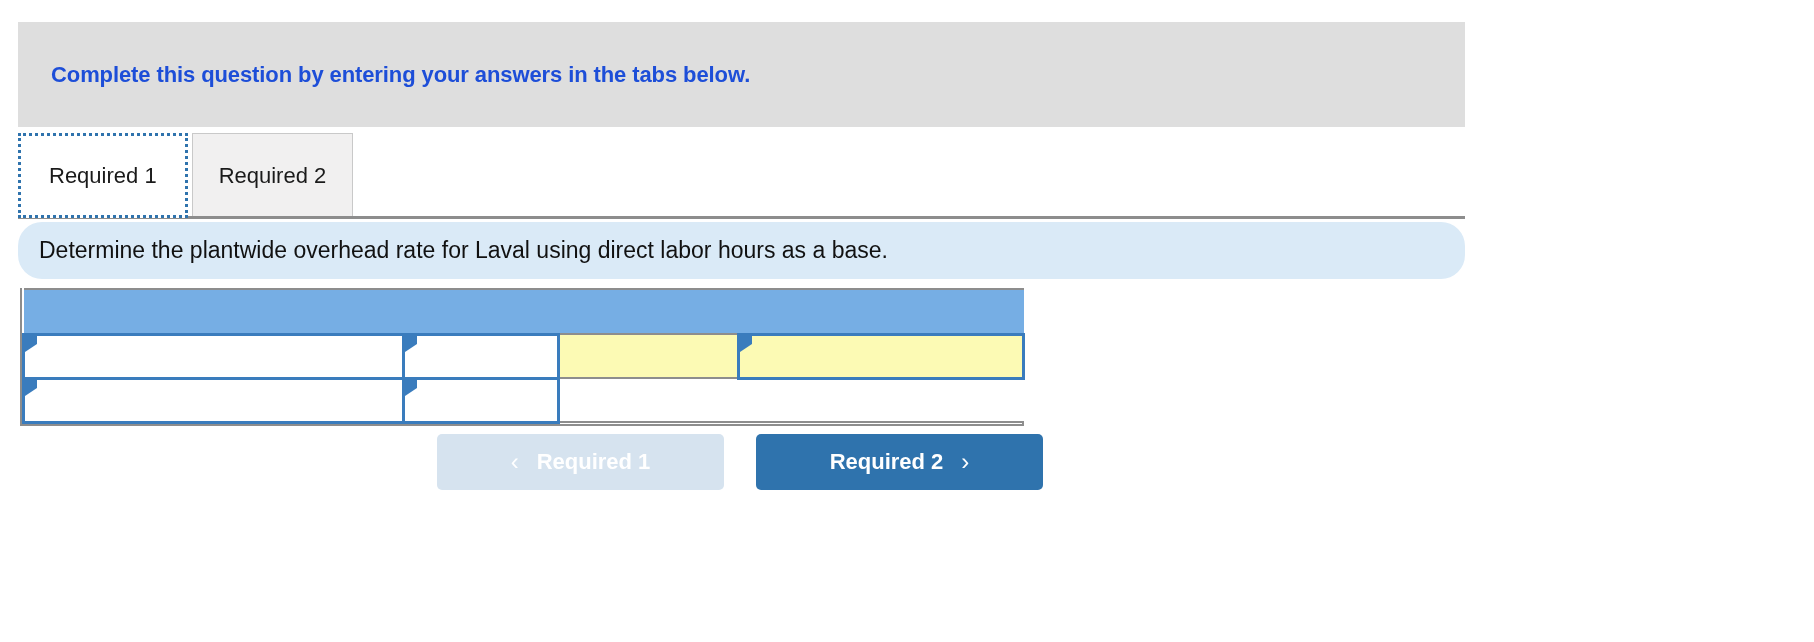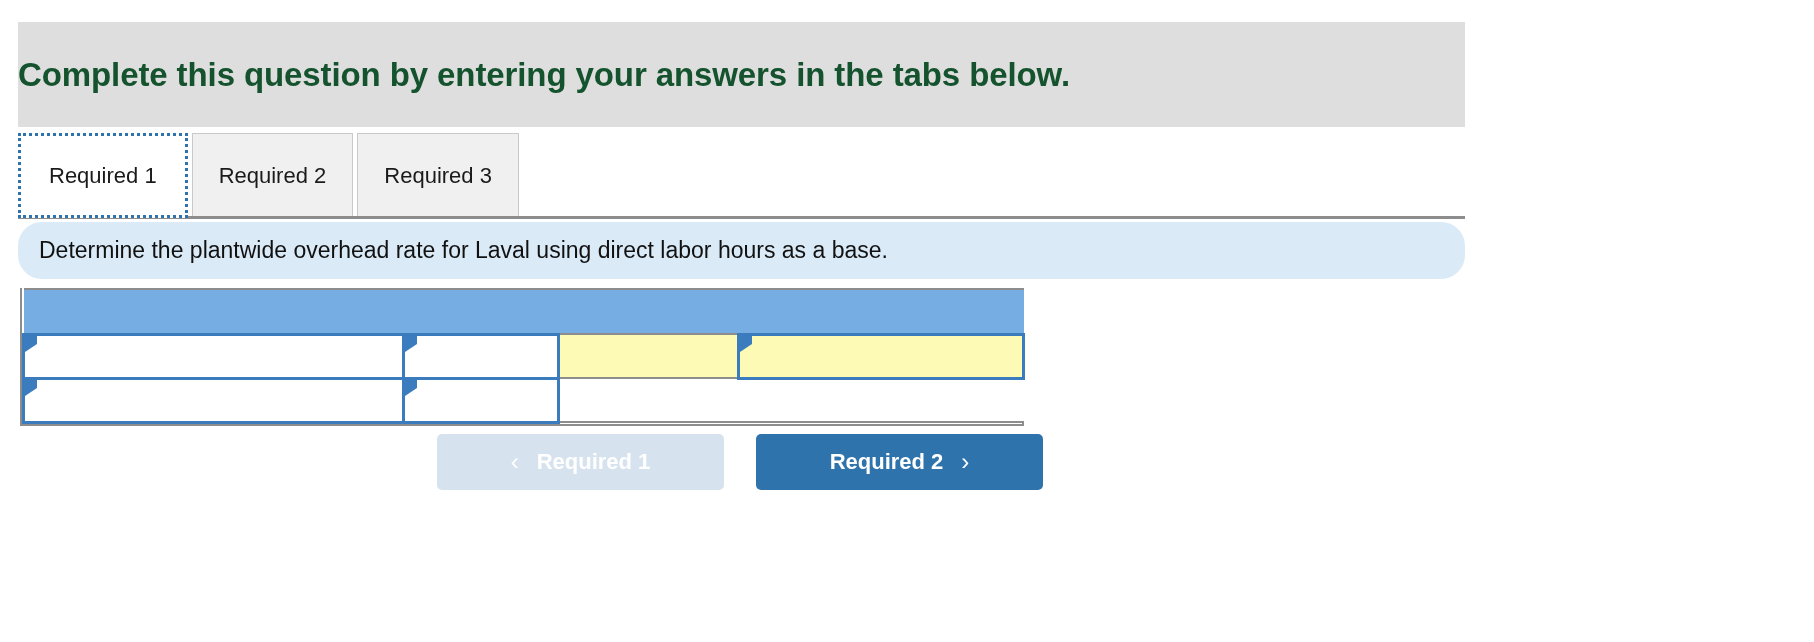--- a/index.html
+++ b/index.html
@@ -21,23 +21,24 @@
     position: absolute;
     left: 18px;
     top: 22px;
     width: 1447px;
     height: 105px;
     background: #dedede;
     display: flex;
     align-items: center;
   }
   .banner-text {
-    font-size: 33px;
+    padding-left: 33px;
+    font-size: 22px;
     font-weight: bold;
-    color: #14532d;
+    color: #1d4ed8;
     letter-spacing: -0.1px;
     white-space: nowrap;
   }
 
   
   .tabstrip {
     position: absolute;
     left: 18px;
     top: 133px;
     height: 85px;
@@ -202,23 +203,20 @@
   <span class="banner-text">Complete this question by entering your answers in the tabs below.</span>
 </div>
 
 <div class="tabstrip">
   <div class="tab active">
     <span>Required 1</span>
   </div>
   <div class="tab">
     <span>Required 2</span>
   </div>
-  <div class="tab">
-    <span>Required 3</span>
-  </div>
 </div>
 <div class="tab-rule"></div>
 
 <div class="instruction">
   <span class="instruction-text">Determine the plantwide overhead rate for Laval using direct labor hours as a base.</span>
 </div>
 
 <div class="table-wrap">
   <table class="tbl">
     <colgroup>

